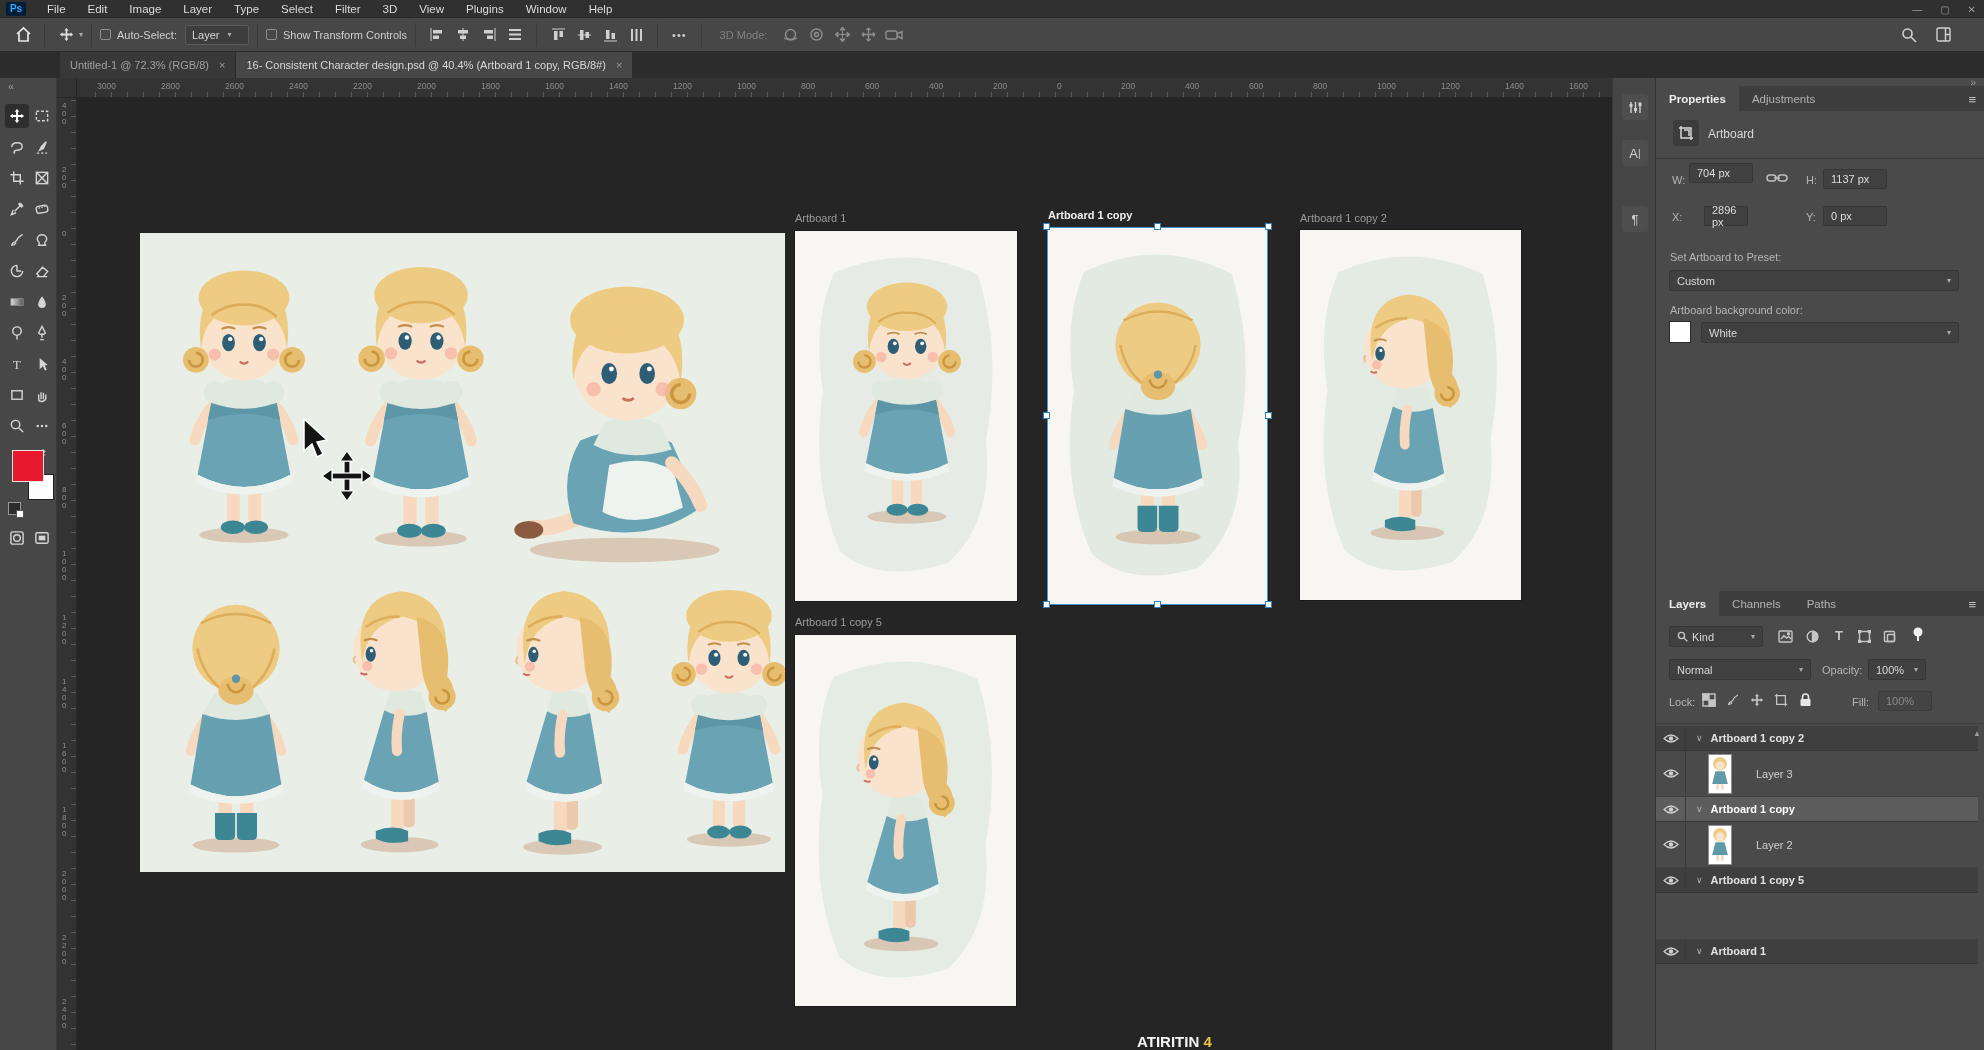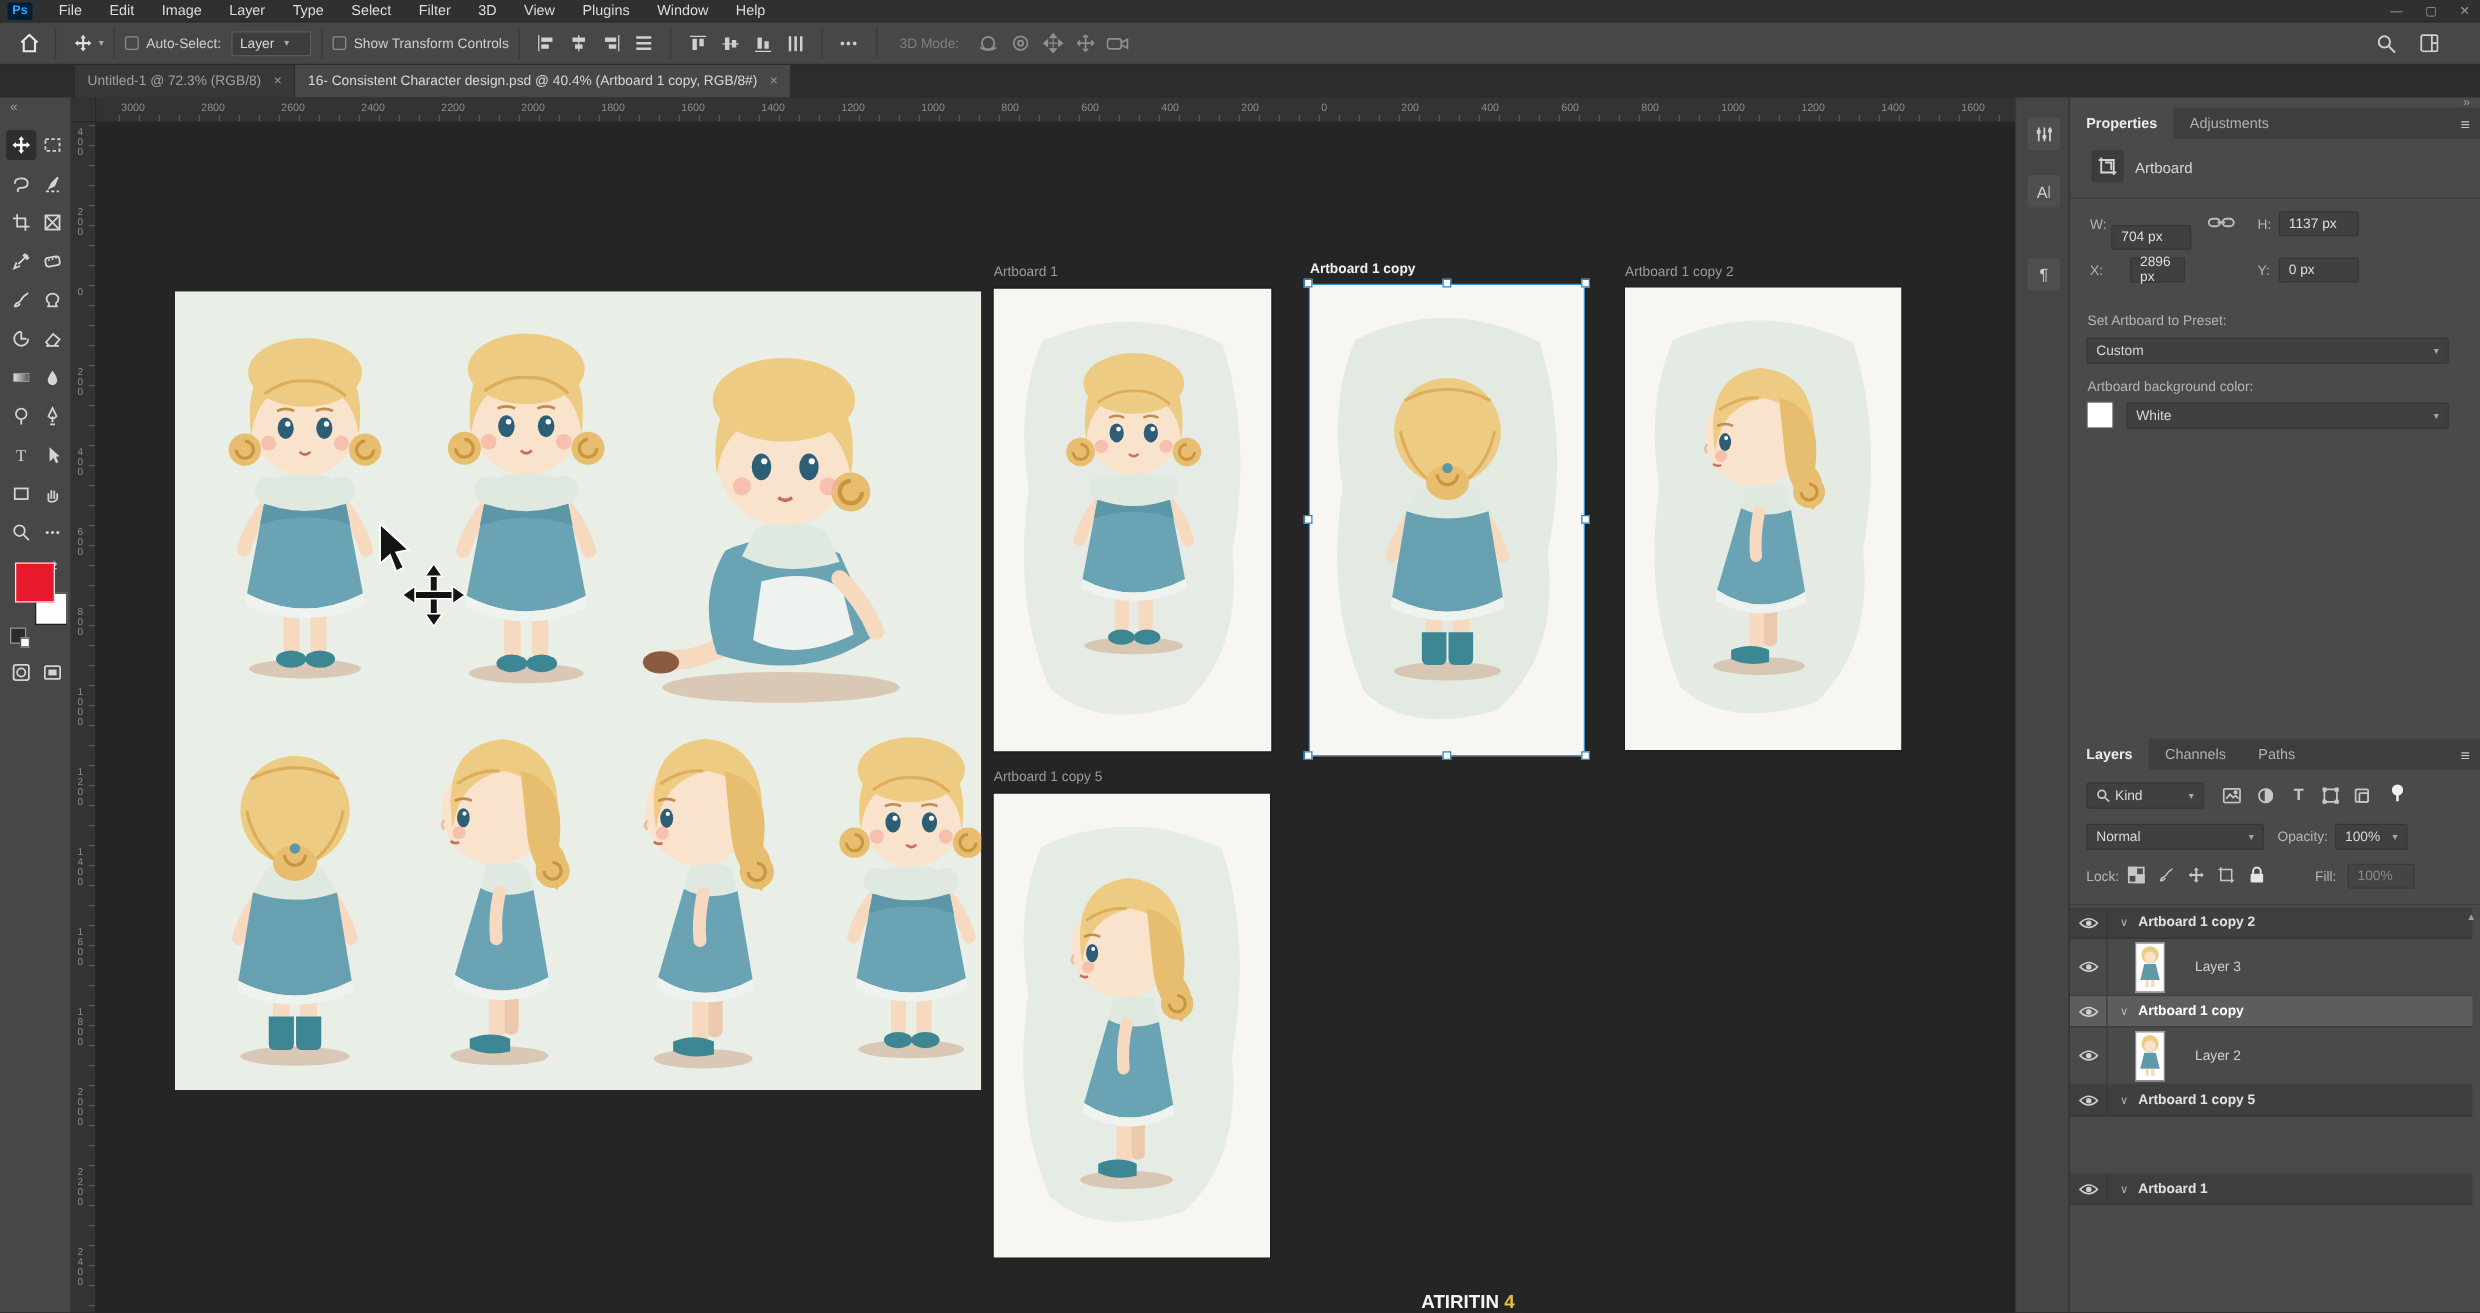--- a/index.html
+++ b/index.html
@@ -783,21 +783,21 @@
   <div class="abs" style="left:17px;top:42px;width:26px;height:26px;background:#3c3c3c;border-radius:3px;display:flex;align-items:center;justify-content:center">
     <svg width="16" height="16" viewBox="0 0 16 16">
         <path d="M3 1 V13 H15 M1 3 H13 V15" stroke="#d6d6d6" fill="none" stroke-width="1.5"></path>
         <path d="M6 5 H11 V11" stroke="#d6d6d6" fill="none" stroke-width="1.5"></path>
       </svg>
   </div>
   <div class="plabel" style="left:52px;top:49px;color:#d6d6d6;font-size:12px">Artboard</div>
   <div class="divline" style="top:80px"></div>
 
   <div class="plabel" style="left:16px;top:96px">W:</div>
-  <div class="pfield" style="left:33px;top:102px;width:64px">704 px</div>
+  <div class="pfield" style="left:33px;top:85px;width:64px">704 px</div>
   <div class="abs" style="left:110px;top:93px">
     <svg width="22" height="14" viewBox="0 0 22 14">
         <rect x="1" y="4" width="9" height="6" rx="3" stroke="#bdbdbd" fill="none" stroke-width="1.5"></rect>
         <rect x="12" y="4" width="9" height="6" rx="3" stroke="#bdbdbd" fill="none" stroke-width="1.5"></rect>
         <path d="M8 7 H14" stroke="#bdbdbd" stroke-width="1.5"></path>
       </svg>
   </div>
   <div class="plabel" style="left:150px;top:96px">H:</div>
   <div class="pfield" style="left:167px;top:91px;width:64px">1137 px</div>
 

